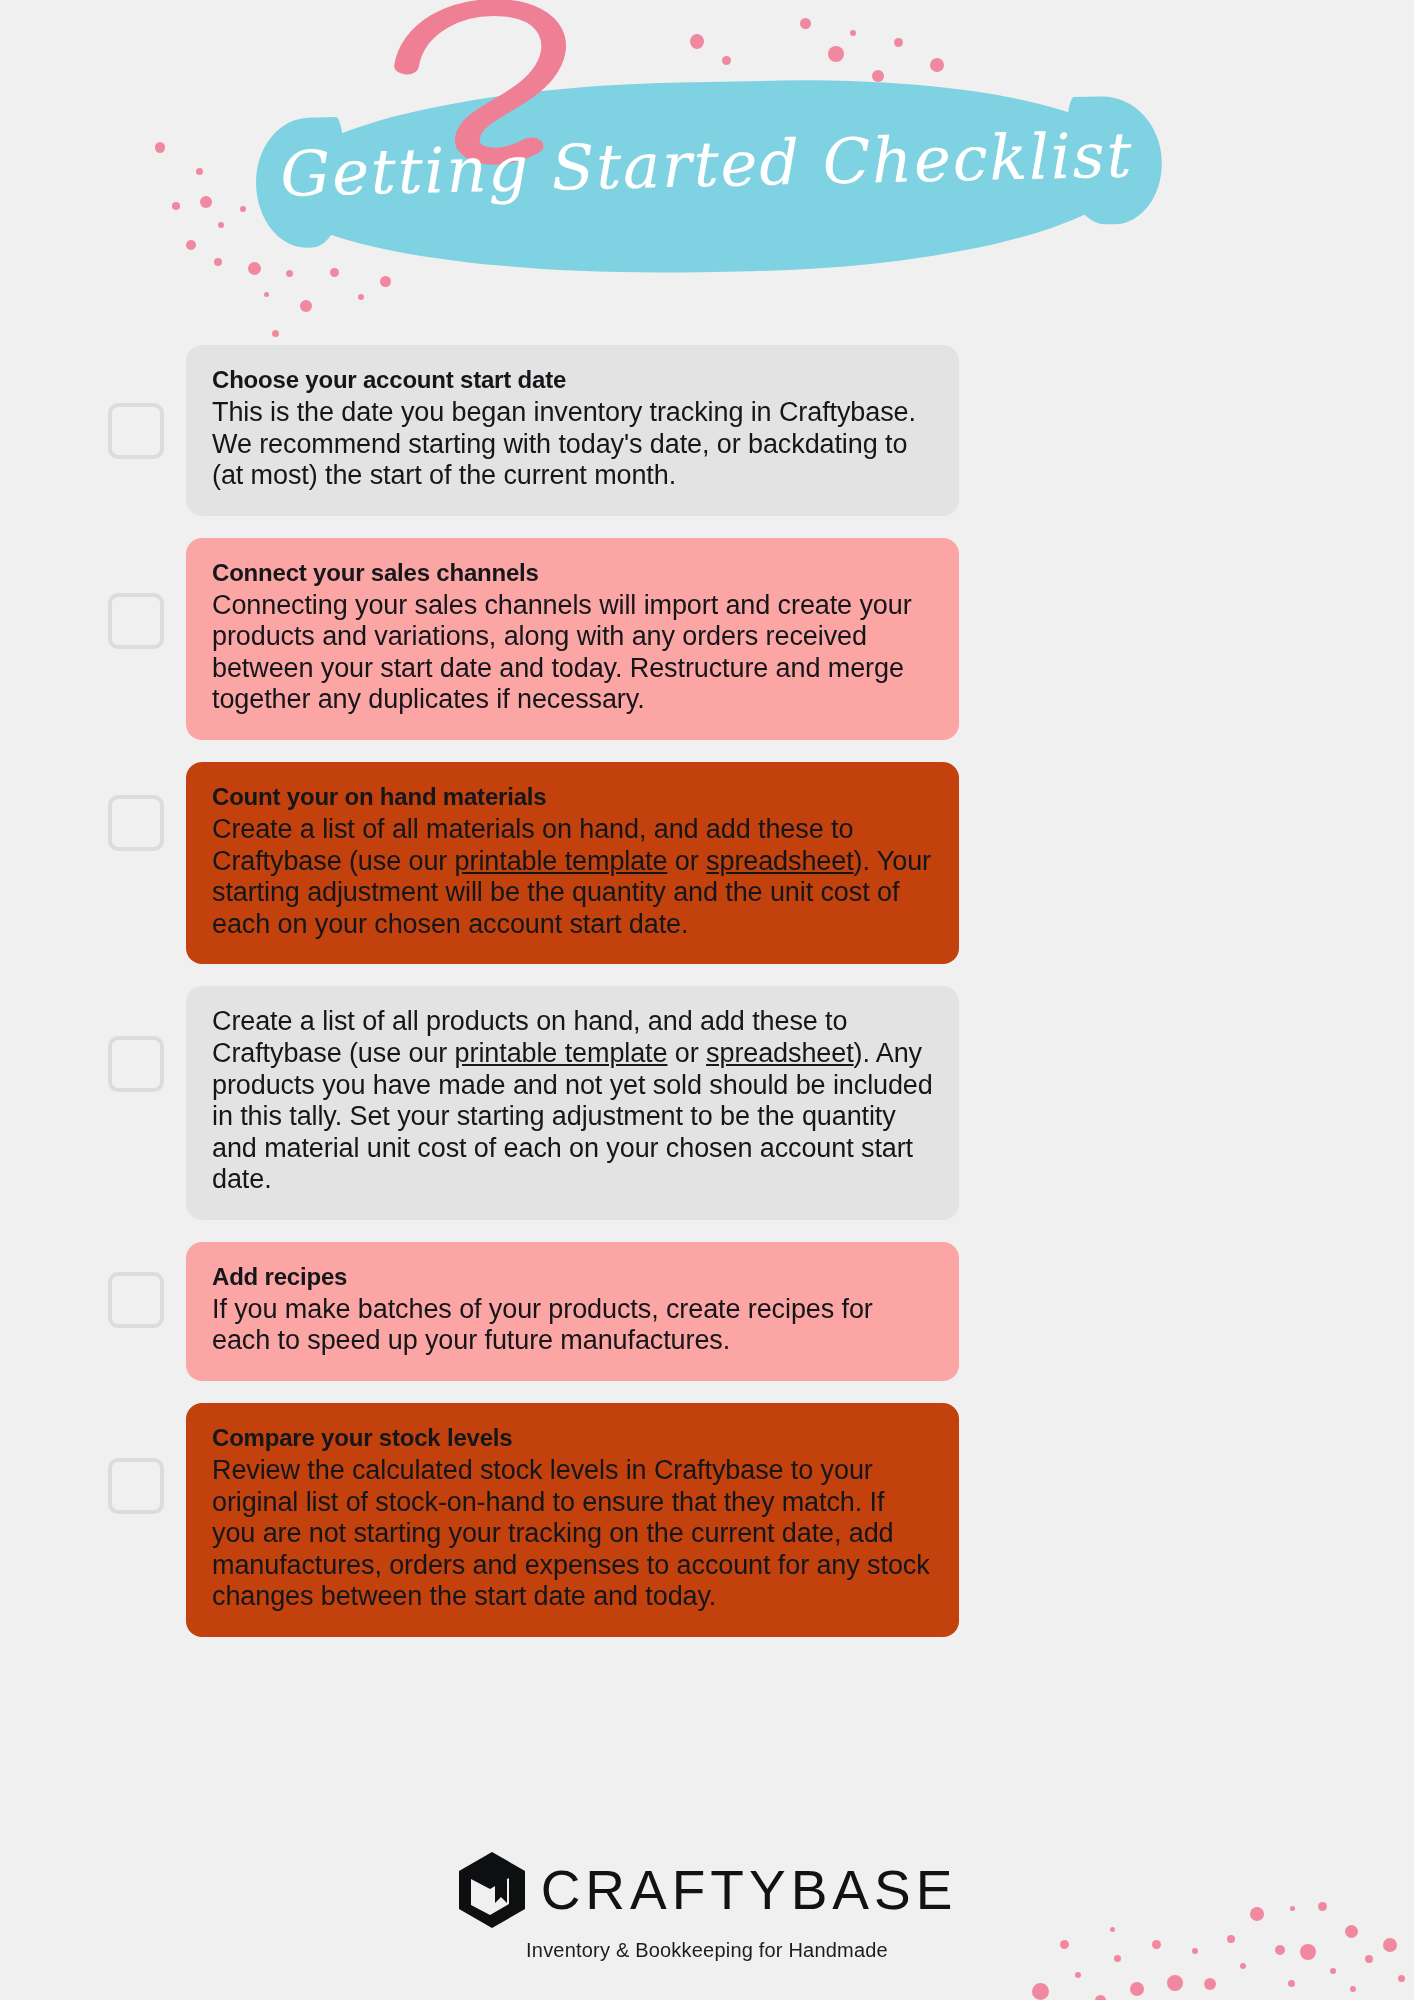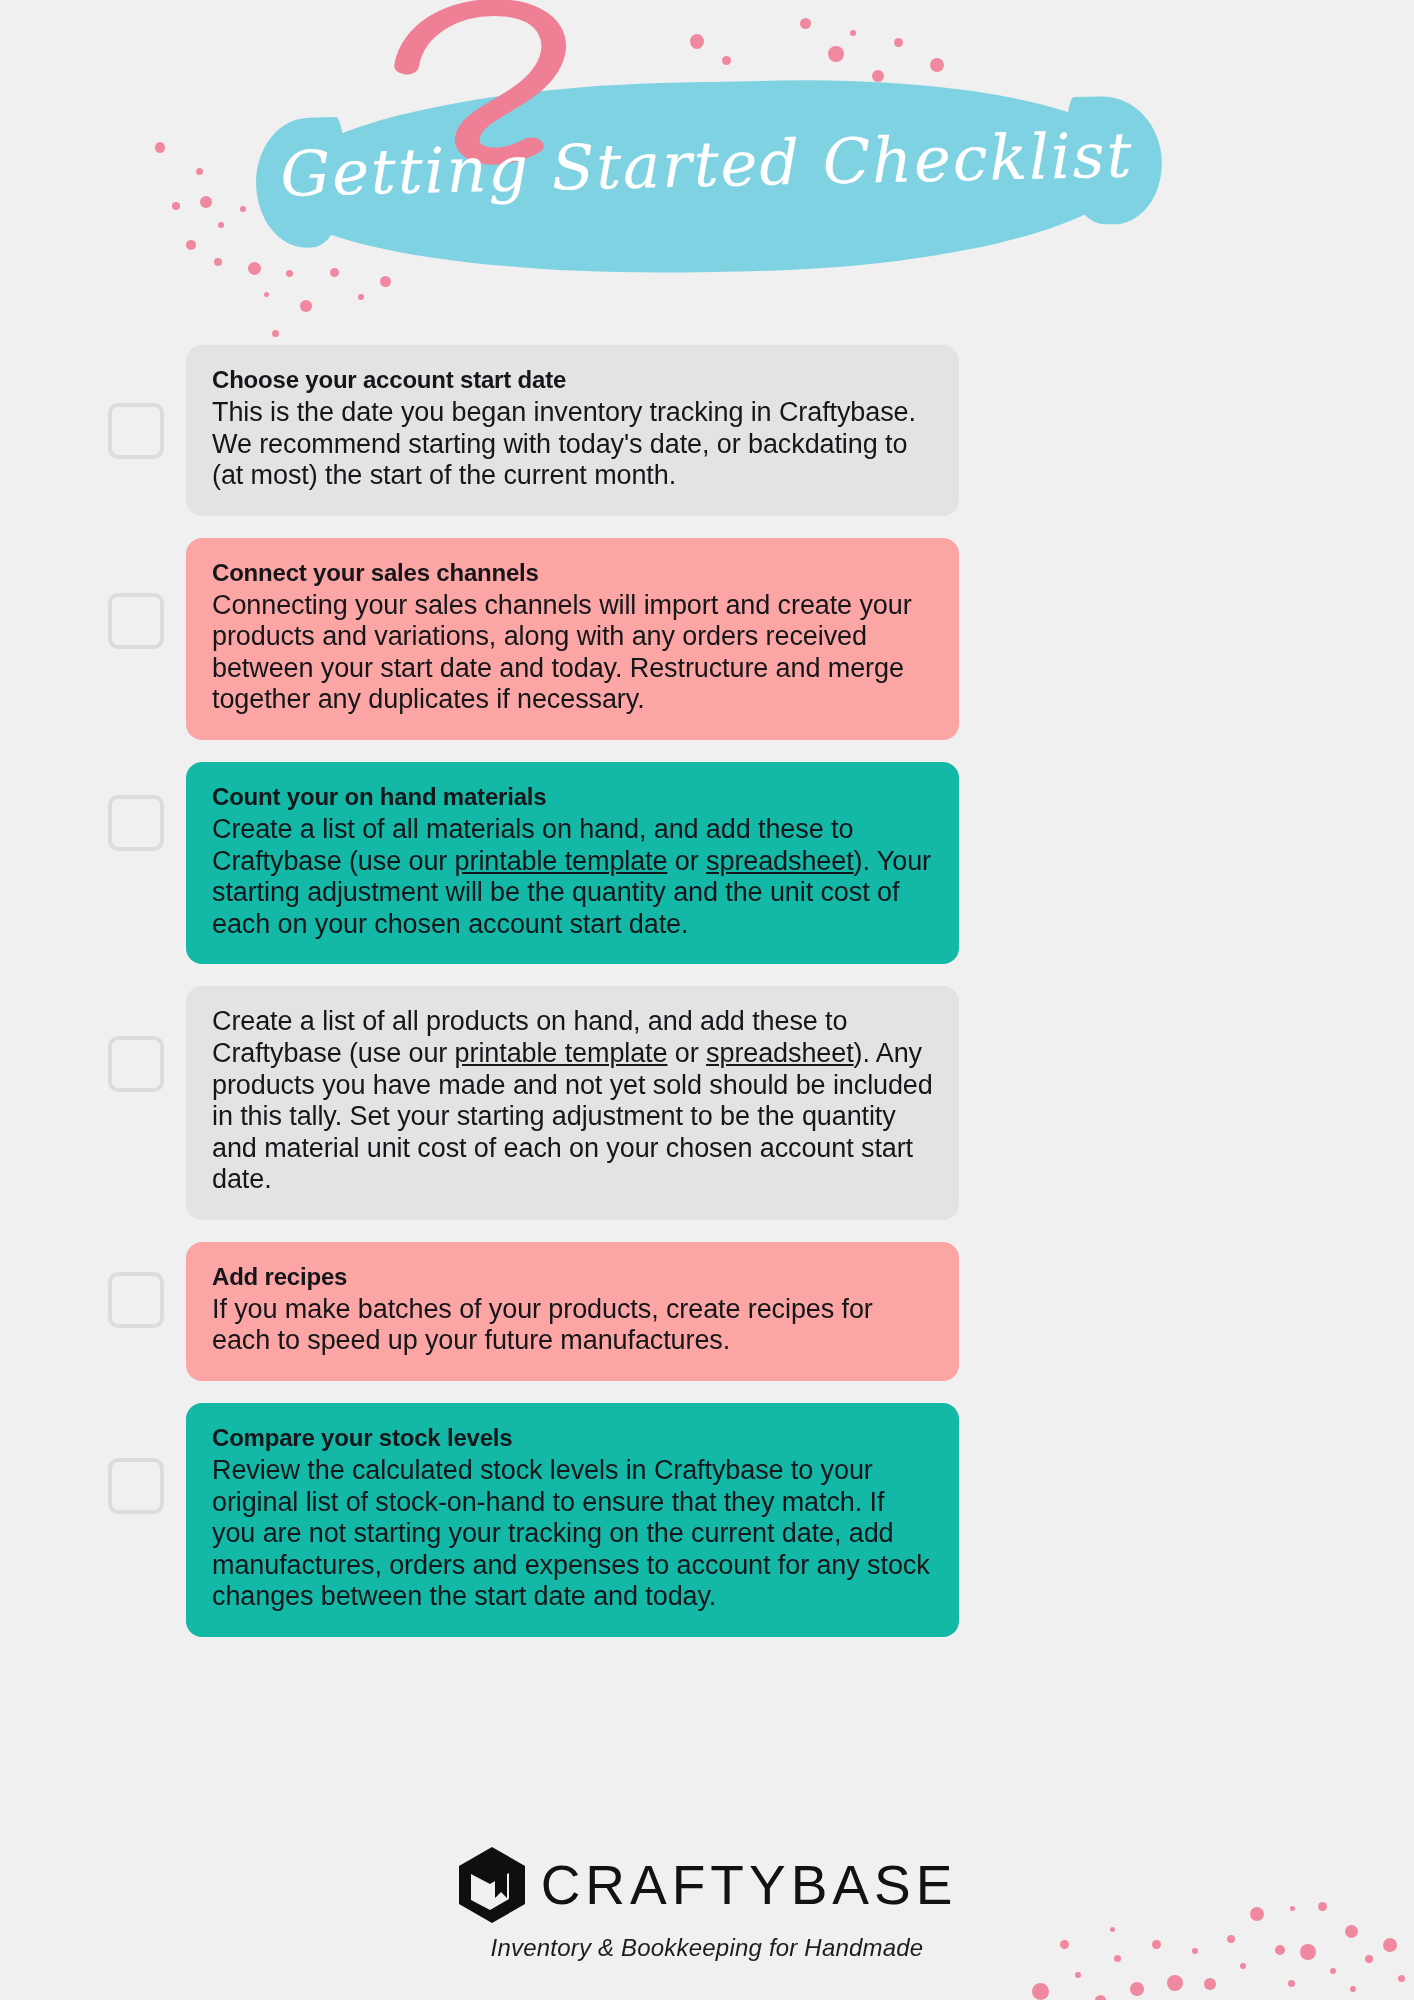--- a/index.html
+++ b/index.html
@@ -80,21 +80,21 @@
     background:transparent;
   }
   .card{
     flex:0 0 773px;
     width:773px;
     border-radius:16px;
     padding:20px 26px 24px 26px;
   }
   .card.gray { background:#e3e3e3; }
   .card.pink { background:#fca5a5; }
-  .card.blue { background:#14b8a6; }
+  .card.blue { background:#c2410c; }
 
   .card-title{
     font-size:24px;
     font-weight:bold;
     color:#14161a;
     letter-spacing:-0.2px;
     line-height:1.25;
     margin-bottom:2px;
   }
   .card-body{
@@ -132,24 +132,23 @@
   }
   .logo-word{
     font-size:55px;
     font-weight:400;
     letter-spacing:5px;
     color:#101214;
     font-family:"Liberation Sans", sans-serif;
   }
   .tagline{
     margin-top:10px;
-    font-size:24px;
+    font-size:20px;
     color:#1a1c1f;
     letter-spacing:0.2px;
-    font-style:italic;
   }
 </style>
 </head>
 <body>
 
 <div class="header">
 
   <div class="dot" style="left:690px;top:34px;width:14px;height:15px;"></div>
   <div class="dot" style="left:722px;top:56px;width:9px;height:9px;"></div>
   <div class="dot" style="left:760px;top:106px;width:8px;height:8px;"></div>

